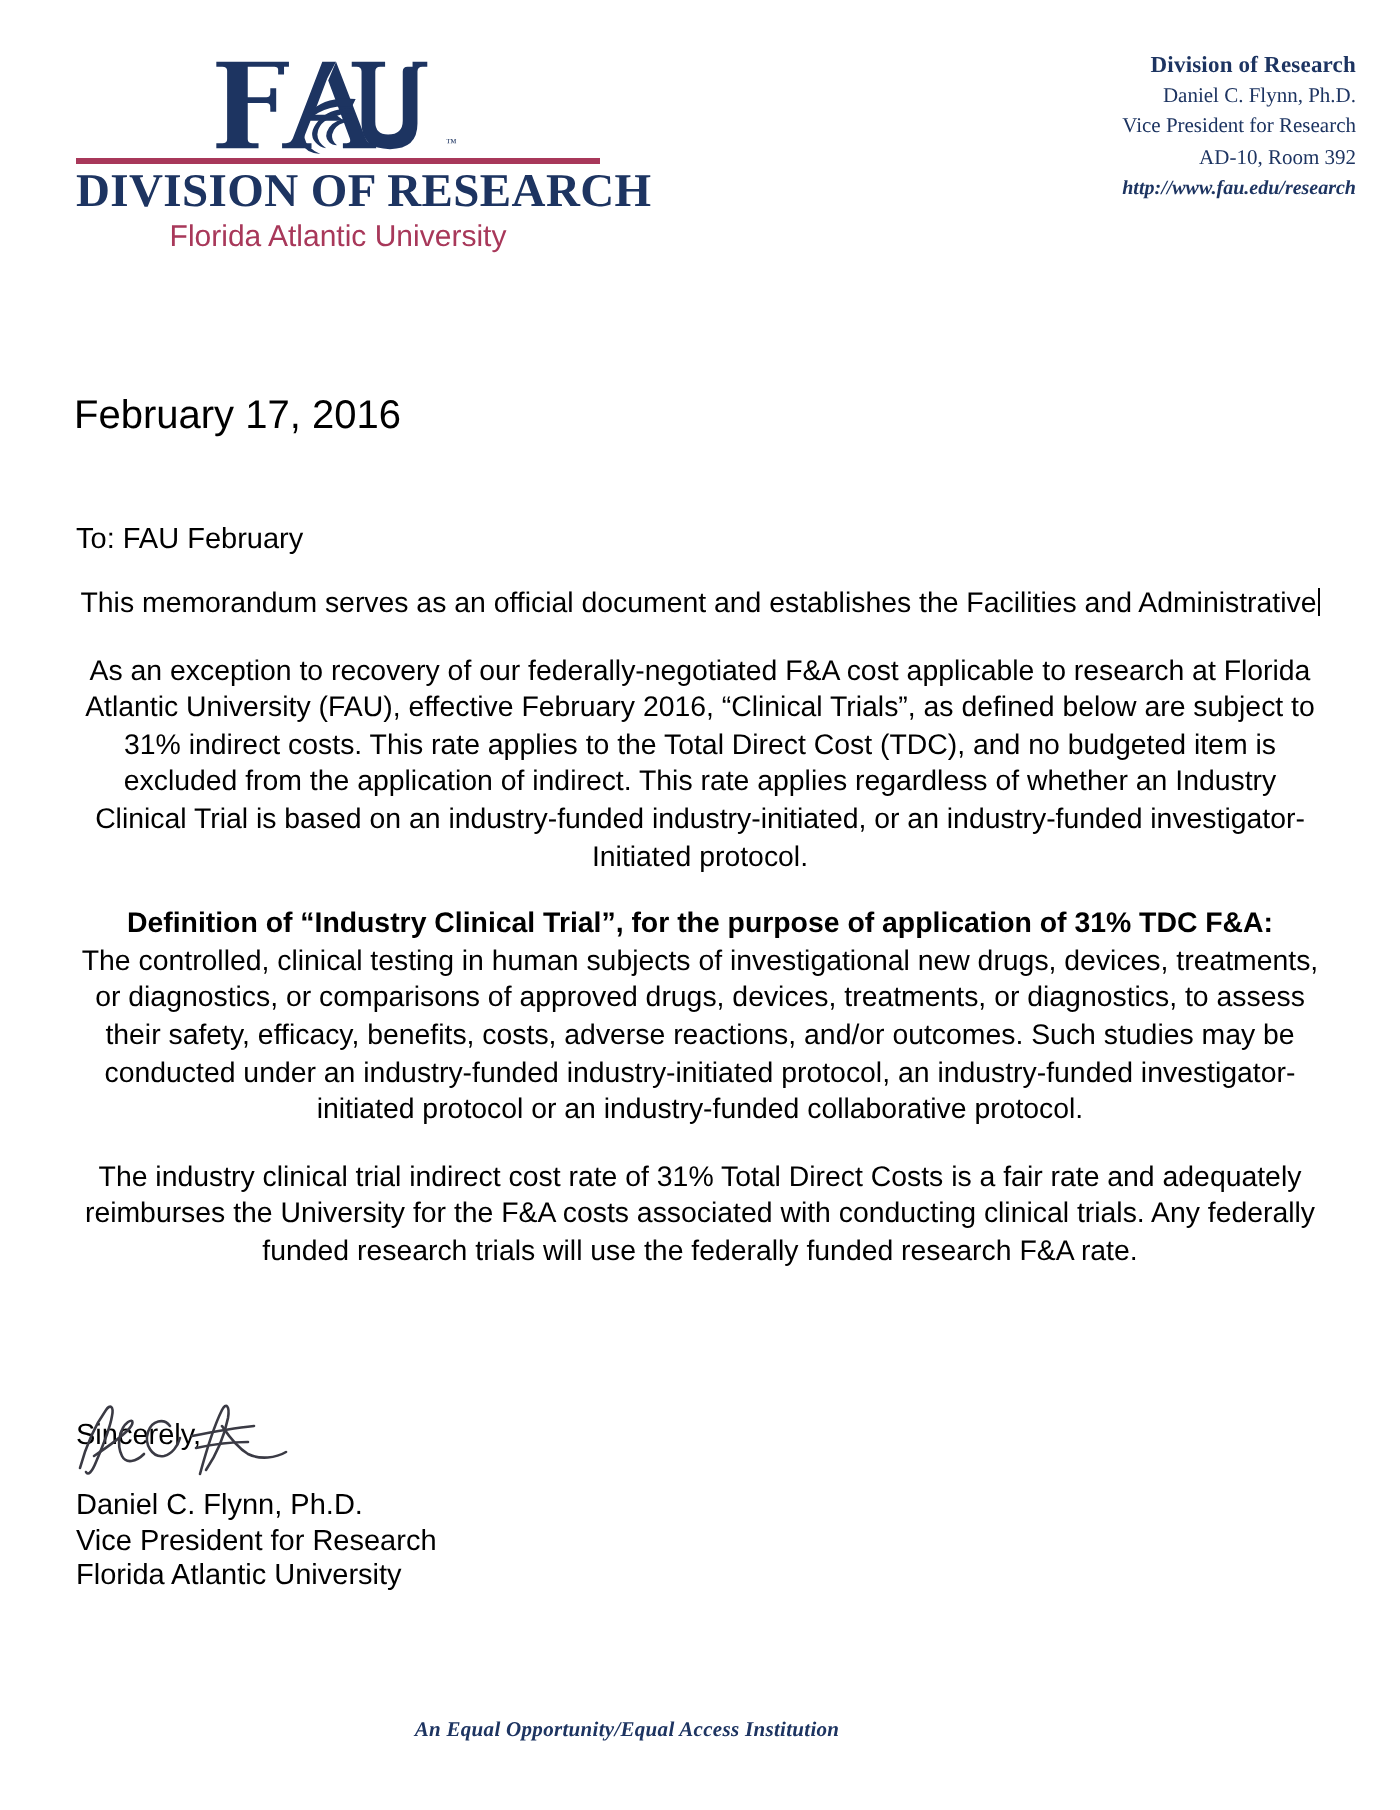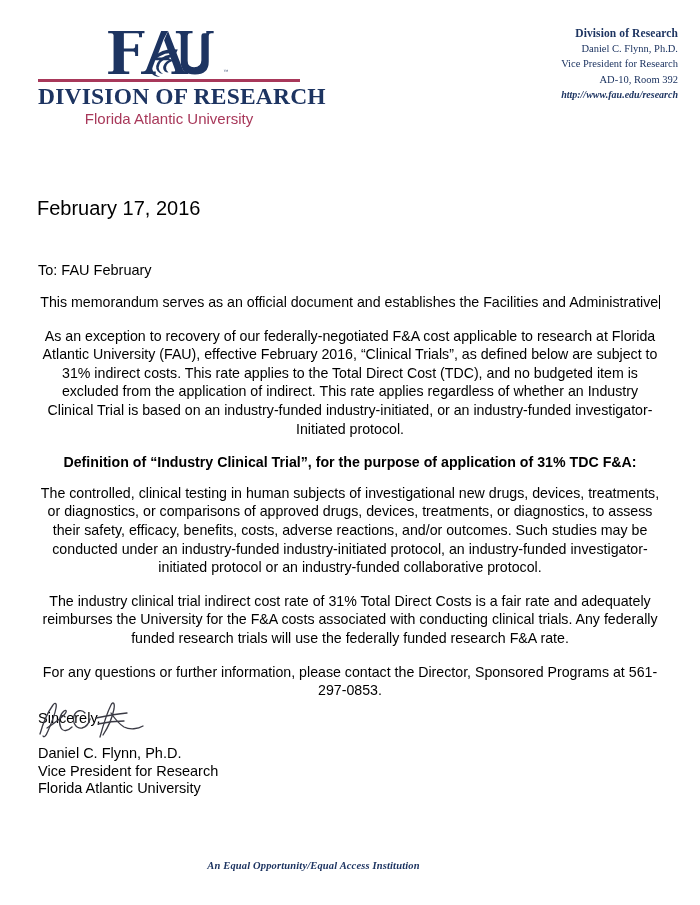--- a/index.html
+++ b/index.html
@@ -124,21 +124,21 @@
     width: 624px;
     font-size: 14.2px;
     line-height: 18.6px;
     text-align: center;
   }
 
   .body-text p {
     margin: 0 0 15px 0;
   }
   .body-text p.tight {
-    margin-bottom: 12px;
+    margin-bottom: 0;
   }
 
   .defn-head {
     font-weight: bold;
   }
 
   .caret {
     display: inline-block;
     width: 1px;
     height: 14px;
@@ -237,21 +237,20 @@
 
       <p><span>This memorandum serves as an official document and establishes the Facilities and Administrative</span><span class="caret"></span><br></p>
 
       <p>As an exception to recovery of our federally-negotiated F&amp;A cost applicable to research at Florida Atlantic University (FAU), effective February 2016, “Clinical Trials”, as defined below are subject to 31% indirect costs. This rate applies to the Total Direct Cost (TDC), and no budgeted item is excluded from the application of indirect. This rate applies regardless of whether an Industry Clinical Trial is based on an industry-funded industry-initiated, or an industry-funded investigator-Initiated protocol.</p>
 
       <p class="tight"><span class="defn-head">Definition of “Industry Clinical Trial”, for the purpose of application of 31% TDC F&amp;A:</span></p>
       <p>The controlled, clinical testing in human subjects of investigational new drugs, devices, treatments, or diagnostics, or comparisons of approved drugs, devices, treatments, or diagnostics, to assess their safety, efficacy, benefits, costs, adverse reactions, and/or outcomes. Such studies may be conducted under an industry-funded industry-initiated protocol, an industry-funded investigator-initiated protocol or an industry-funded collaborative protocol.</p>
 
       <p>The industry clinical trial indirect cost rate of 31% Total Direct Costs is a fair rate and adequately reimburses the University for the F&amp;A costs associated with conducting clinical trials. Any federally funded research trials will use the federally funded research F&amp;A rate.</p>
 
-      <p>For any questions or further information, please contact the Director, Sponsored Programs at 561-297-0853.</p>
     </div>
 
     <div class="closing">Sincerely,</div>
 
     <svg class="signature" viewBox="0 0 260 92" aria-hidden="true">
       <g fill="none" stroke="#3a3a44" stroke-width="2.6" stroke-linecap="round" stroke-linejoin="round">
         <path d="M8 72 C14 50 24 28 34 14 C38 8 42 10 40 20 C38 32 30 52 24 66 C20 76 16 80 14 76"></path>
         <path d="M22 60 C34 52 46 44 56 34 C62 28 62 22 56 26 C48 32 44 48 50 60 C54 68 64 66 72 58"></path>
         <path d="M98 30 C92 22 80 24 76 36 C72 48 80 62 92 60 C100 58 106 50 108 42"></path>
         <path d="M128 78 C134 56 142 30 150 14 C154 6 158 10 156 22 C152 42 142 62 134 74"></path>

